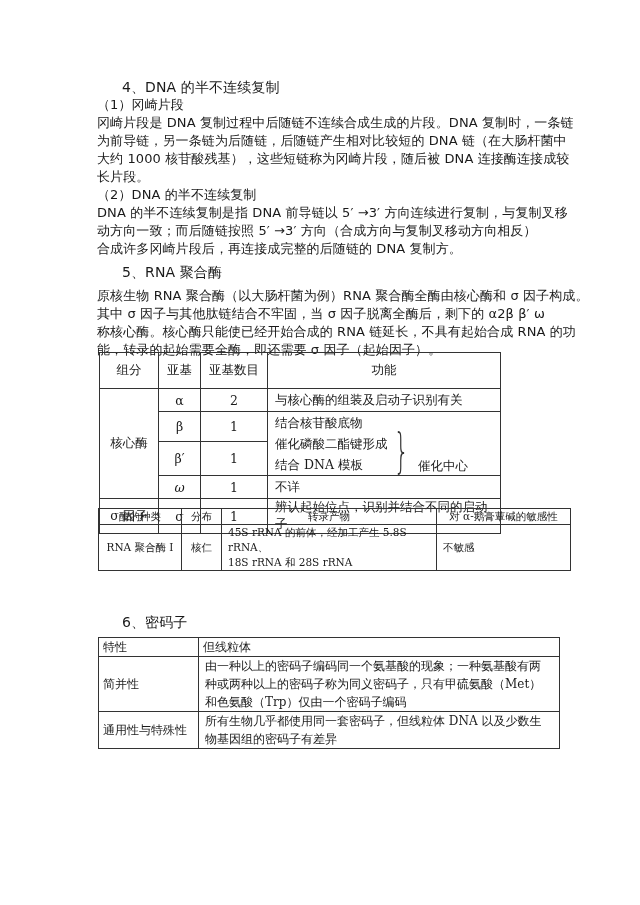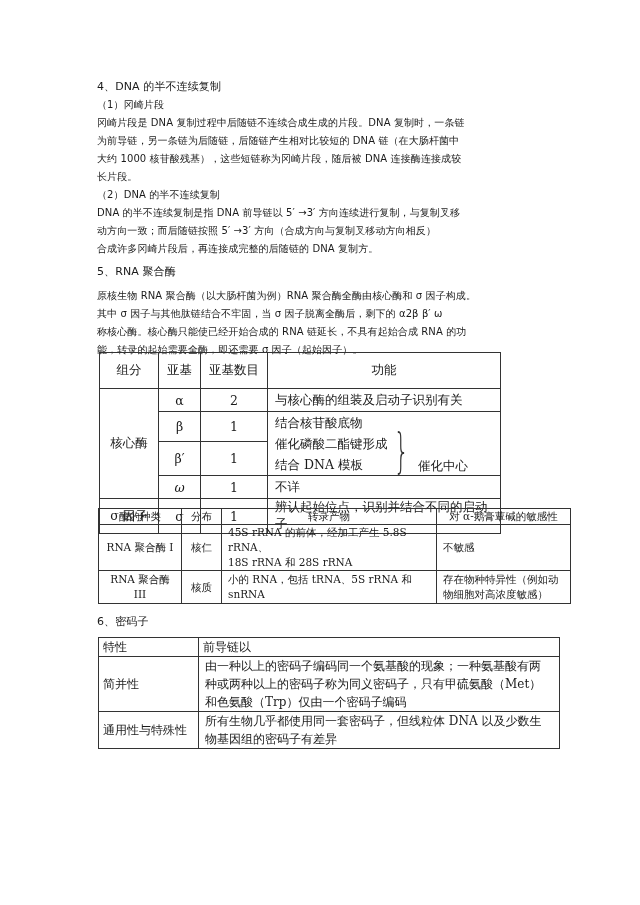--- a/index.html
+++ b/index.html
@@ -1,19 +1,19 @@
 <!DOCTYPE html>
 <html><head>
 <meta charset="utf-8">
 <style>
   html, body { margin:0; padding:0; background:#ffffff; }
   body { width:640px; height:905px; position:relative; overflow:hidden;
          font-family:"DejaVu Sans", sans-serif; color:#1a1a1a; }
-  .p { position:absolute; left:97px; font-size:10px; line-height:18px; white-space:nowrap; letter-spacing:0.1px; }
-  .head { font-size:11px; }
+  .p { position:absolute; left:97px; font-size:13px; line-height:18px; white-space:nowrap; letter-spacing:0.1px; }
+  .head { font-size:14px;margin-left:25px; }
   table { position:absolute; border-collapse:collapse; font-family:"DejaVu Serif", serif; color:#1a1a1a; }
   td, th { border:1px solid #333; padding:0 4px; font-weight:normal; }
   
   #t1 { left:99px; top:352px; width:402px; font-size:12.5px; }
   #t1 th, #t1 td { text-align:center; }
   #t1 td.func { text-align:left; padding-left:7px;margin-top:24px; }
   .bracewrap { display:flex; align-items:flex-end; }
   .brace-lines { line-height:21px; }
   .brace { font-size:48px; line-height:48px; font-weight:100; transform:scaleX(0.5); margin:0 2px 0 -2px; color:#333; font-family:"DejaVu Sans", sans-serif;}
   
@@ -102,39 +102,30 @@
   </tr>
   <tr style="height:33px">
     <td>RNA 聚合酶 I</td>
     <td>核仁</td>
     <td class="l">
       <div>45S rRNA 的前体，经加工产生 5.8S rRNA、</div>
       <div>18S rRNA 和 28S rRNA</div>
     </td>
     <td class="l">不敏感</td>
   </tr>
-  <tr style="height:33px">
-    <td>RNA 聚合酶 III</td>
-    <td>核质</td>
-    <td class="l">小的 RNA，包括 tRNA、5S rRNA 和 snRNA</td>
-    <td class="l">
-      <div>存在物种特异性（例如动</div>
-      <div>物细胞对高浓度敏感）</div>
-    </td>
-  </tr>
 </tbody>
   </table>
 
 <div class="p head" style="top:613px">6、密码子</div>
 
 <table id="t3">
   <tbody>
       <tr style="height:18px">
     <th style="width:91px">特性</th>
-    <th>前导链以</th>
+    <th>但线粒体</th>
   </tr>
   <tr style="height:53px">
     <td>简并性</td>
     <td class="l">
       <div>由一种以上的密码子编码同一个氨基酸的现象；一种氨基酸有两</div>
       <div>种或两种以上的密码子称为同义密码子，只有甲硫氨酸（Met）</div>
       <div>和色氨酸（Trp）仅由一个密码子编码</div>
     </td>
   </tr>
   <tr style="height:37px">

